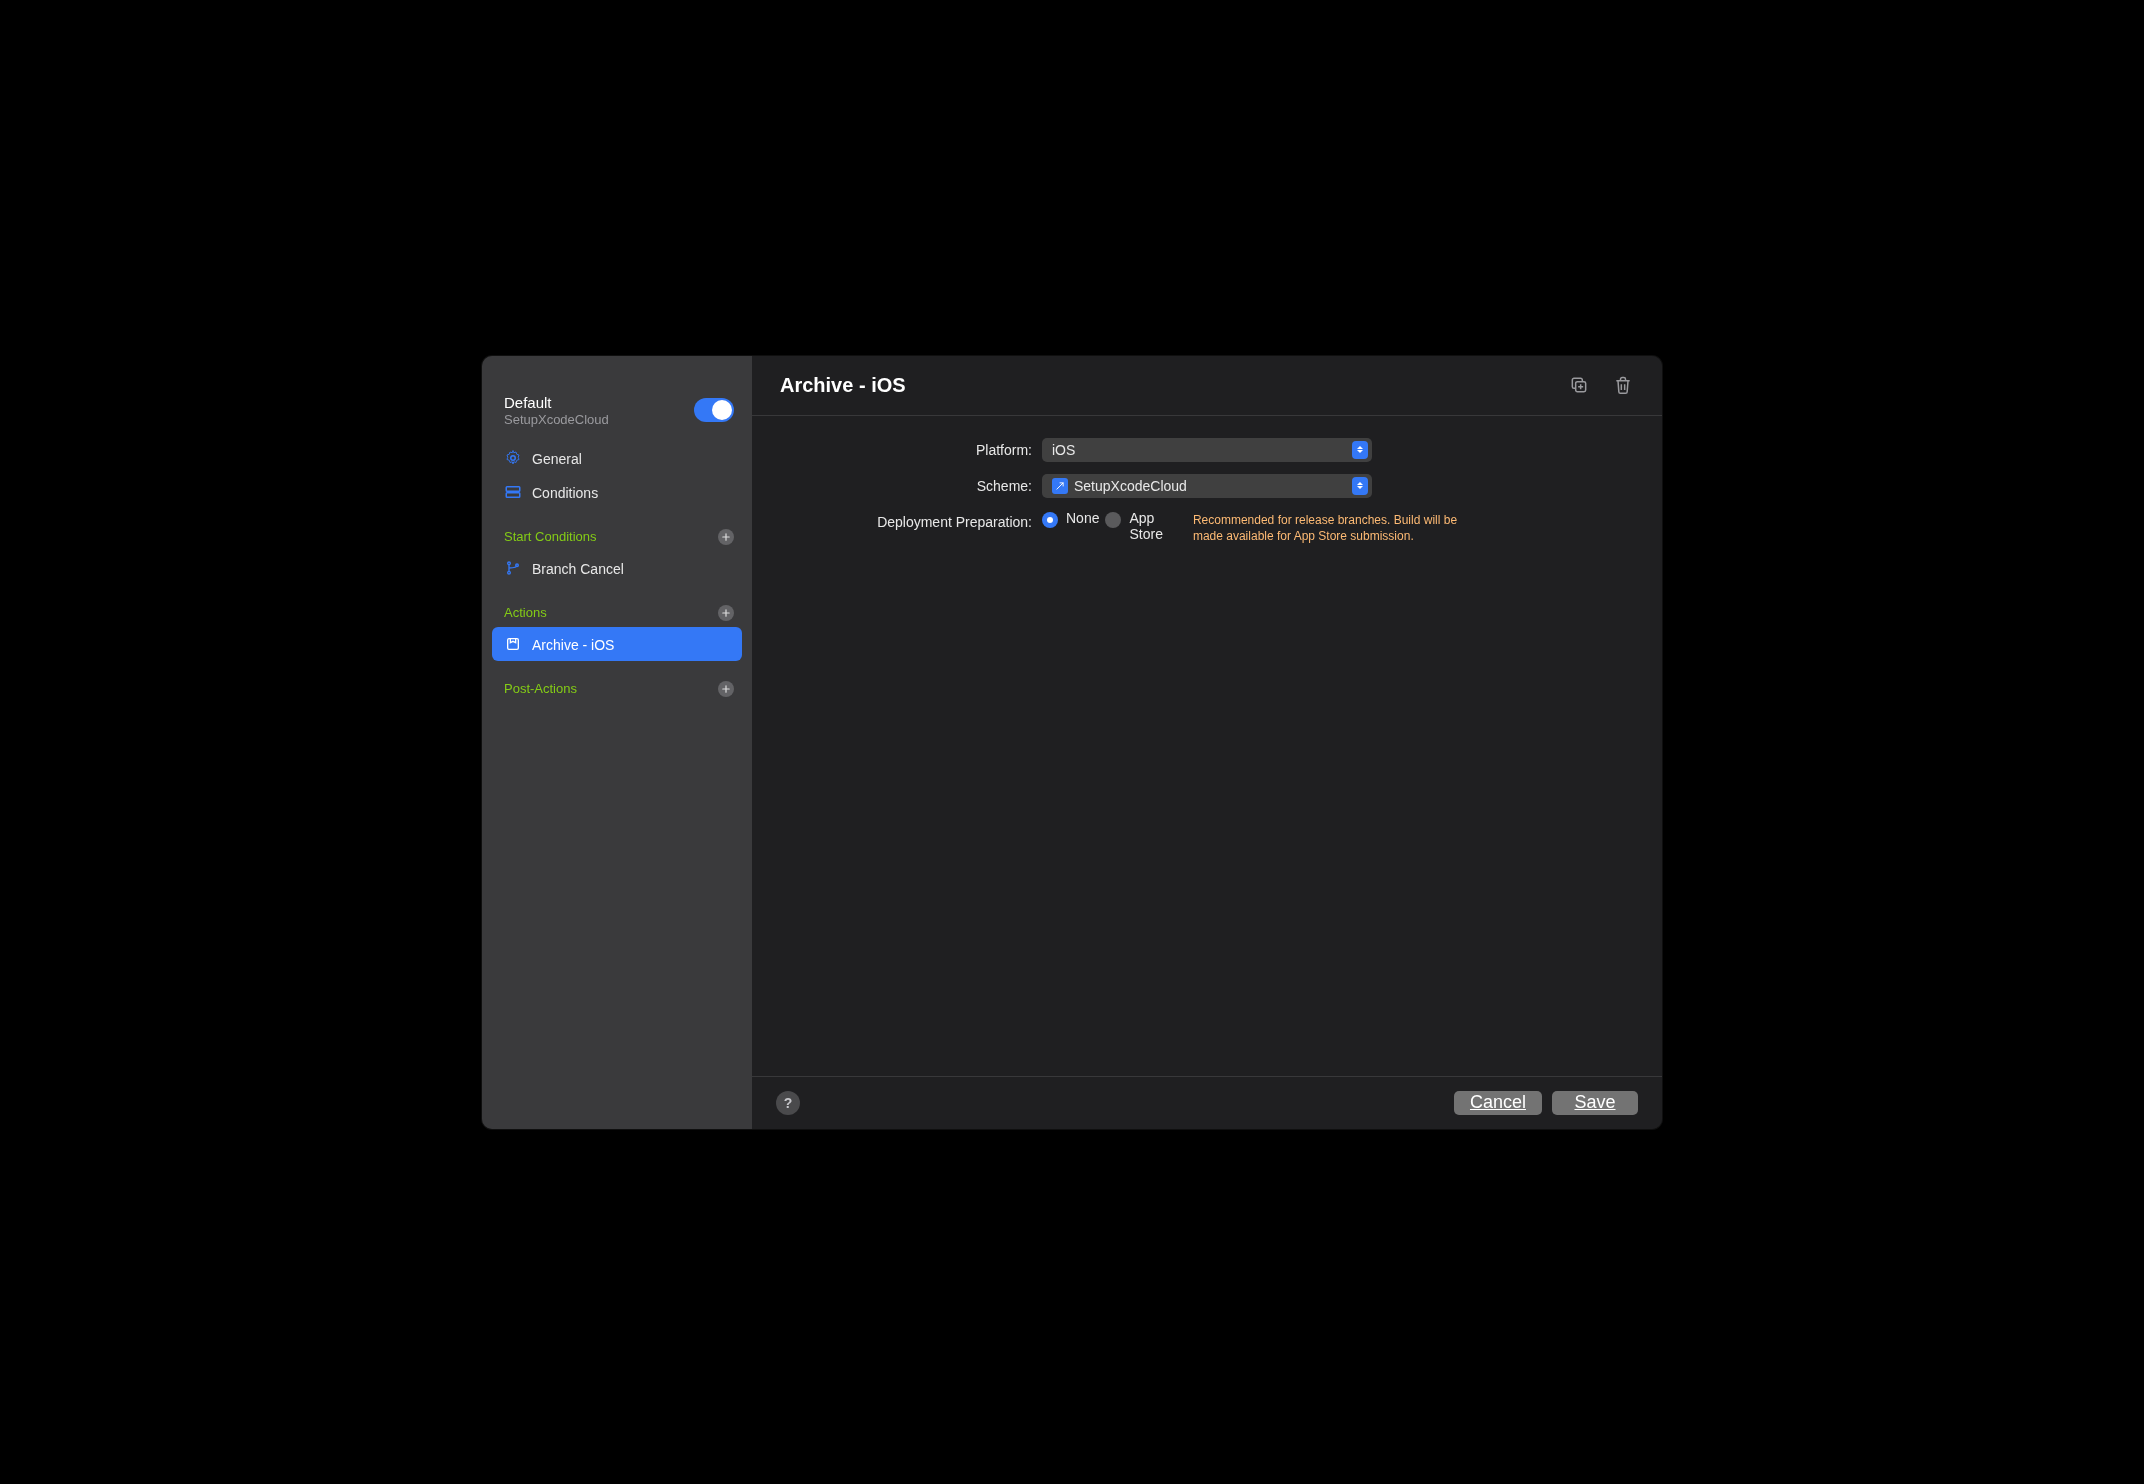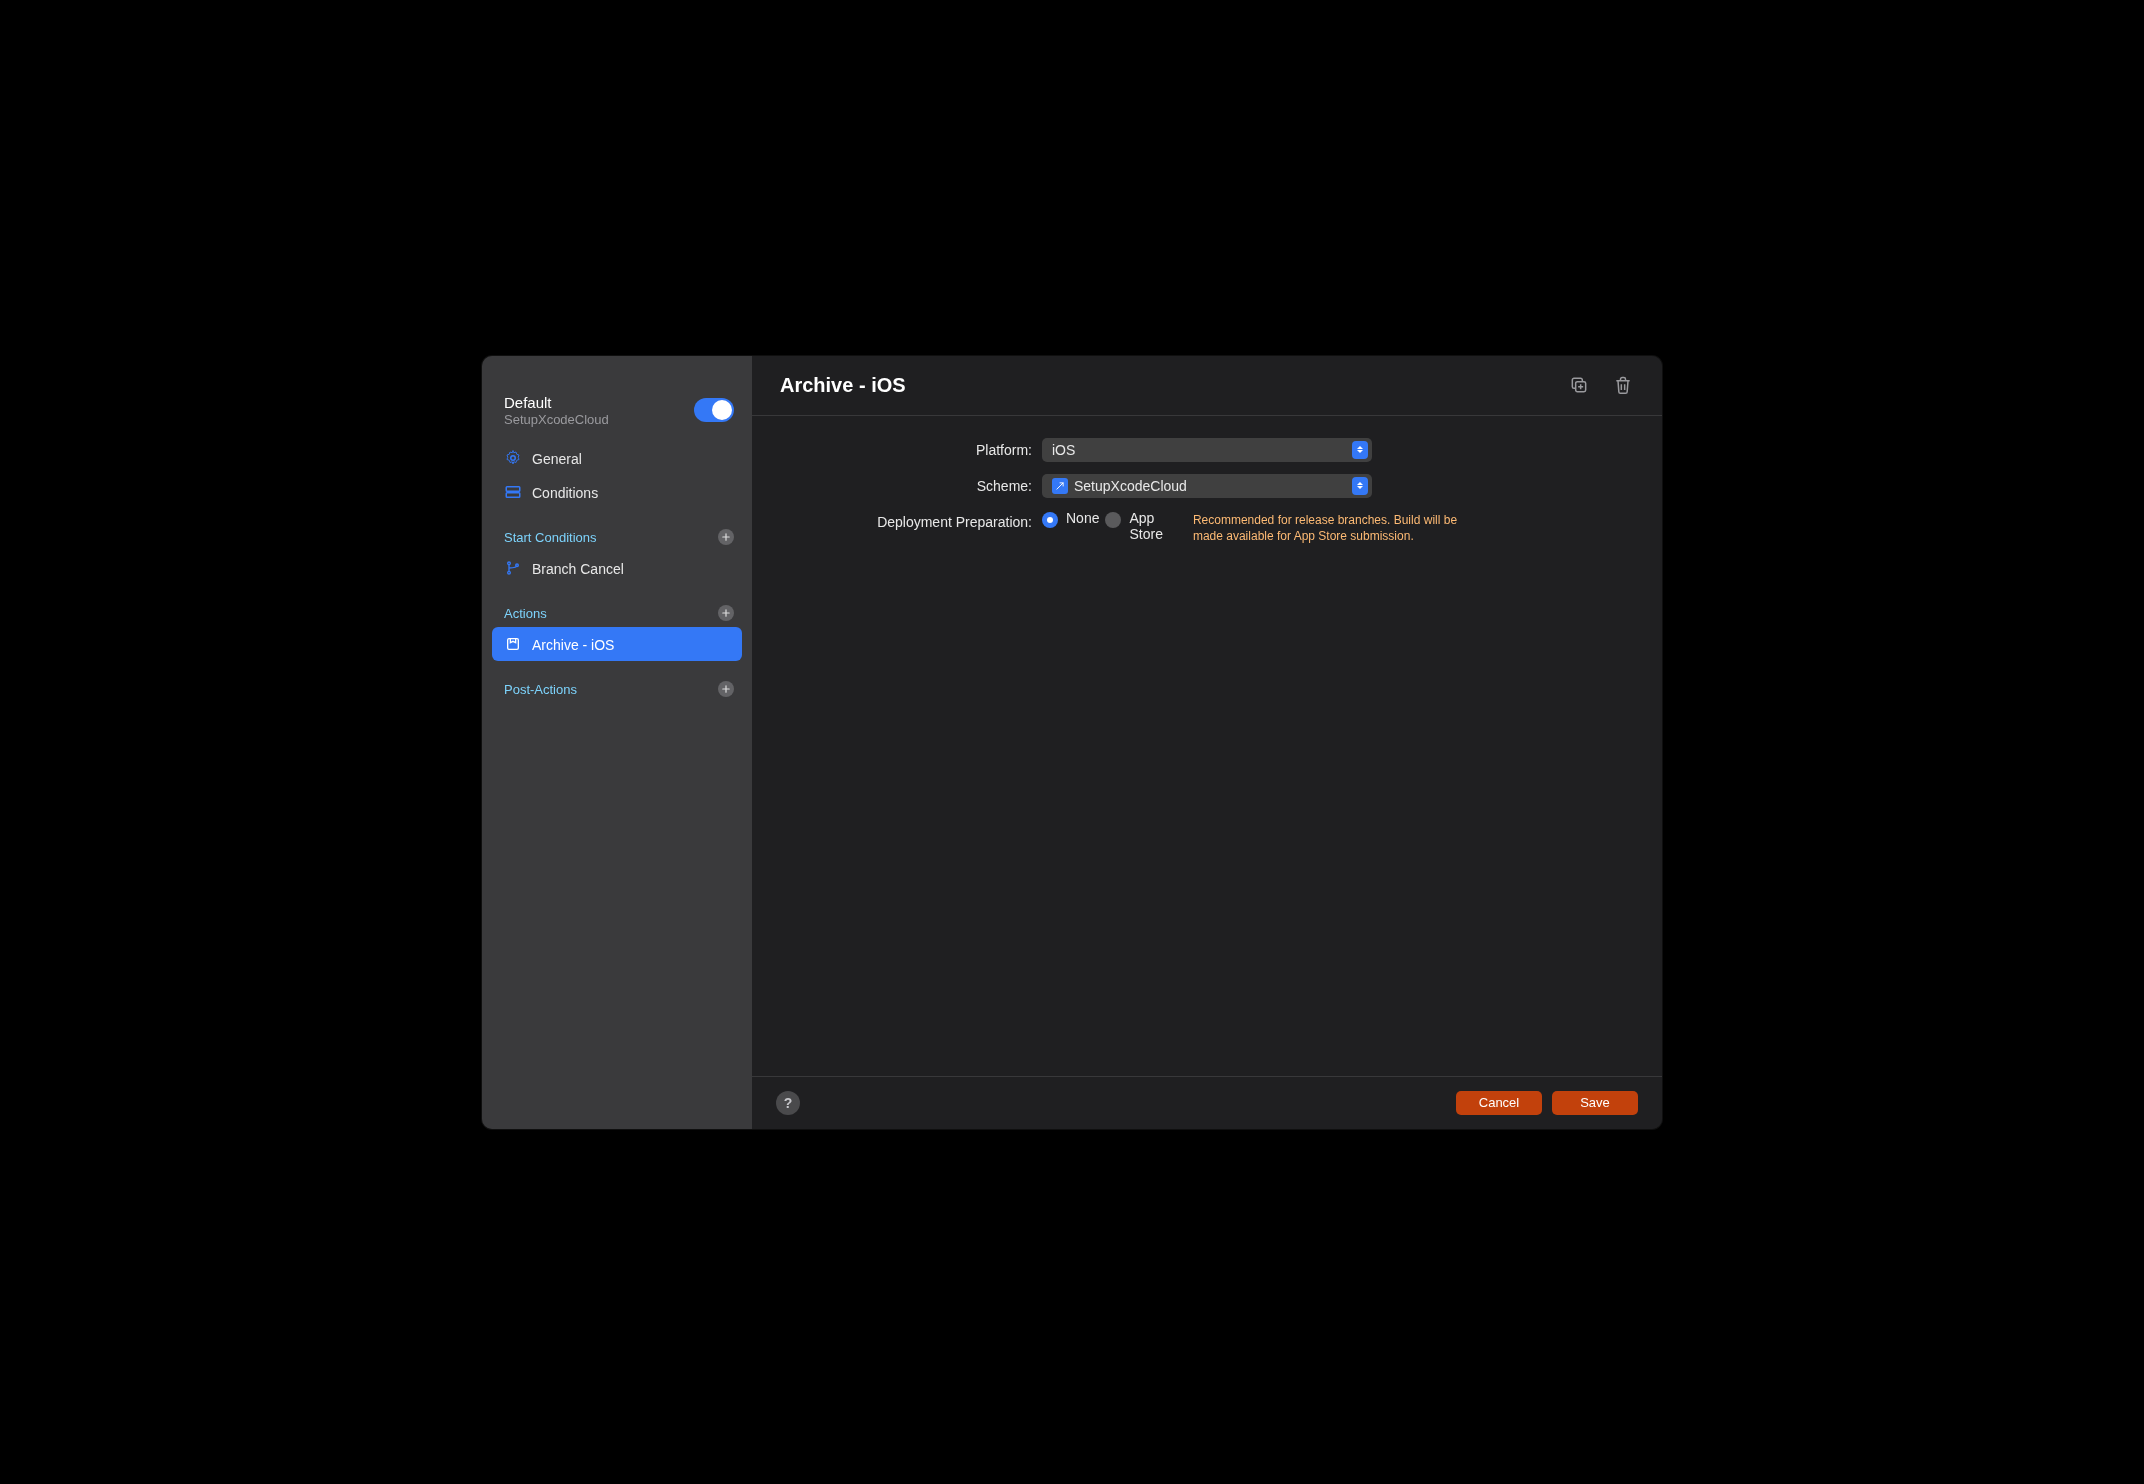--- a/index.html
+++ b/index.html
@@ -89,24 +89,24 @@
     .nav-icon {
       width: 18px;
       height: 18px;
       display: flex;
       align-items: center;
       justify-content: center;
       flex-shrink: 0;
     }
     .section-header {
       display: flex;
-      align-items: flex-end;
+      align-items: center;
       justify-content: space-between;
       padding: 10px 18px 6px 22px;
-      color: #7dd3fc;
+      color: #84cc16;
       font-size: 13px;
       font-weight: 500;
       margin-top: 10px;
     }
     .add-btn {
       width: 16px;
       height: 16px;
       background: #636366;
       border-radius: 50%;
       display: flex;
@@ -285,29 +285,30 @@
       font-weight: 600;
       cursor: pointer;
     }
     .footer-buttons {
       display: flex;
       gap: 10px;
     }
     .btn {
       min-width: 86px;
       height: 24px;
-      background: #c2410c;
+      background: #737373;
       border-radius: 5px;
       color: #fff;
-      font-size: 13px;
+      font-size: 18px;
       display: flex;
       align-items: center;
       justify-content: center;
       cursor: pointer;
       padding: 0 16px;
+      text-decoration: underline;
     }
   </style>
 </head>
 <body>
 
 <div class="window">
   <div class="sidebar">
     <div class="sidebar-header">
       <div class="sidebar-header-text">
         <div class="sidebar-title">Default</div>

